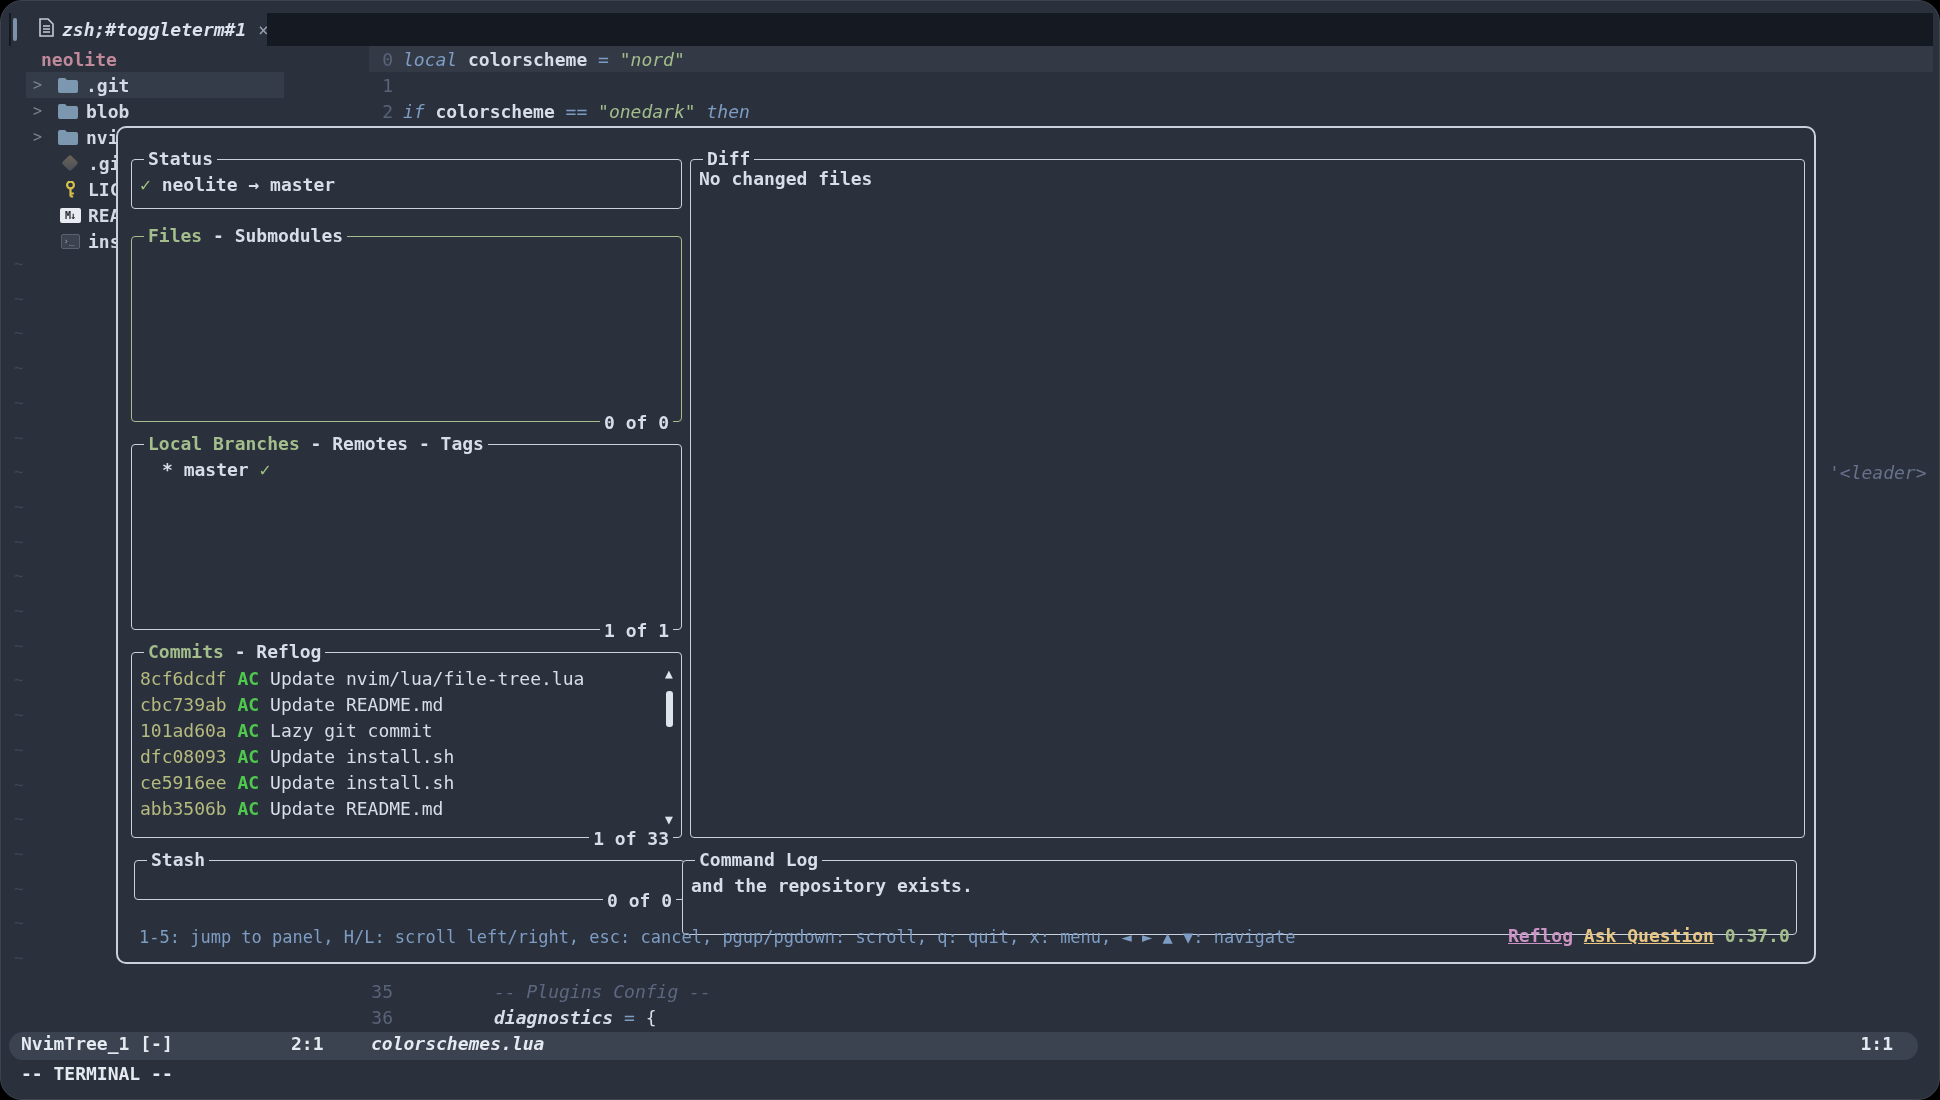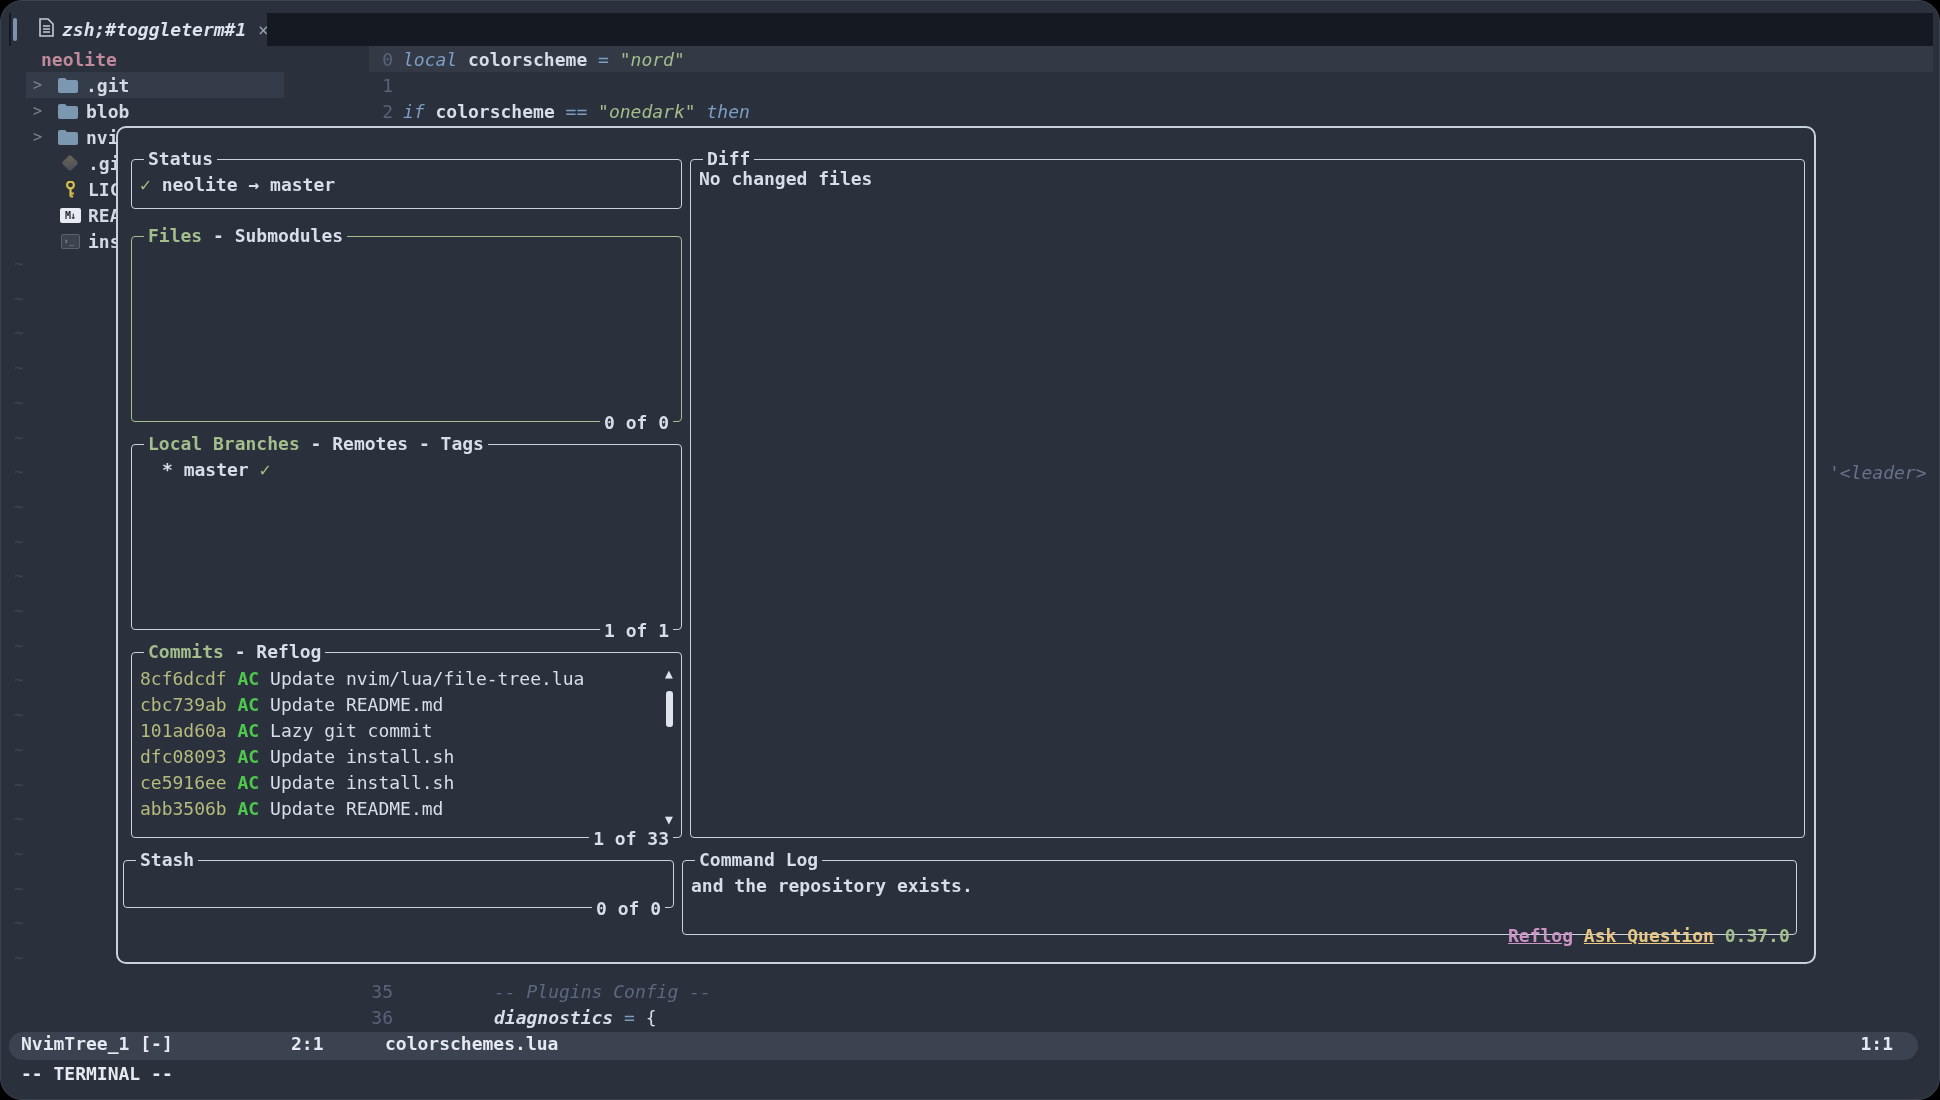--- a/index.html
+++ b/index.html
@@ -254,43 +254,44 @@
         <div class="commit-row"><span class="commit-hash">dfc08093</span><span class="commit-tag">AC</span><span class="commit-msg">Update install.sh</span></div>
         <div class="commit-row"><span class="commit-hash">ce5916ee</span><span class="commit-tag">AC</span><span class="commit-msg">Update install.sh</span></div>
         <div class="commit-row"><span class="commit-hash">abb3506b</span><span class="commit-tag">AC</span><span class="commit-msg">Update README.md</span></div>
       </div>
       <span class="sb-arrow" style="right:4px;top:13px;">▲</span>
       <span class="sb-thumb" style="right:8px;top:38px;"></span>
       <span class="sb-arrow" style="right:4px;bottom:10px;">▼</span>
       <span class="p-count">1 of 33</span>
     </div>
 
-    <div class="panel" style="left:5px;top:732px;width:551px;height:48px;">
+    <div class="panel" style="left:16px;top:732px;width:551px;height:40px;">
       <span class="p-title">Stash</span>
       <span class="p-count">0 of 0</span>
     </div>
 
     <div class="panel" style="left:572px;top:31px;width:1115px;height:679px;">
       <span class="p-title">Diff</span>
       <div class="p-row bold" style="top:8px;">No changed files</div>
     </div>
 
     <div class="panel" style="left:564px;top:732px;width:1115px;height:75px;">
       <span class="p-title">Command Log</span>
       <div class="p-row bold" style="top:14px;">and the repository exists.</div>
     </div>
 
+    <div class="abs keybinds" style="left:21px;top:799px;">1-5: jump to panel, H/L: scroll left/right, esc: cancel, pgup/pgdown: scroll, q: quit, x: menu, ◄ ► ▲ ▼: navigate</div>
     <div class="abs lg-links" style="left:1390px;top:797px;">
       <span class="link-donate">Reflog</span>
       <span class="link-ask">Ask Question</span>
       <span class="version">0.37.0</span>
     </div>
   </div>
 
   <div class="abs statusbar">
     <span style="left:12px;">NvimTree_1 [-]</span>
     <span style="left:282px;">2:1</span>
-    <span style="left:376px;">colorschemes.lua</span>
+    <span style="left:362px;font-style:italic;">colorschemes.lua</span>
     <span style="right:25px;">1:1</span>
   </div>
   <div class="abs mode">-- TERMINAL --</div>
 
 </div>
 
 </body></html>

